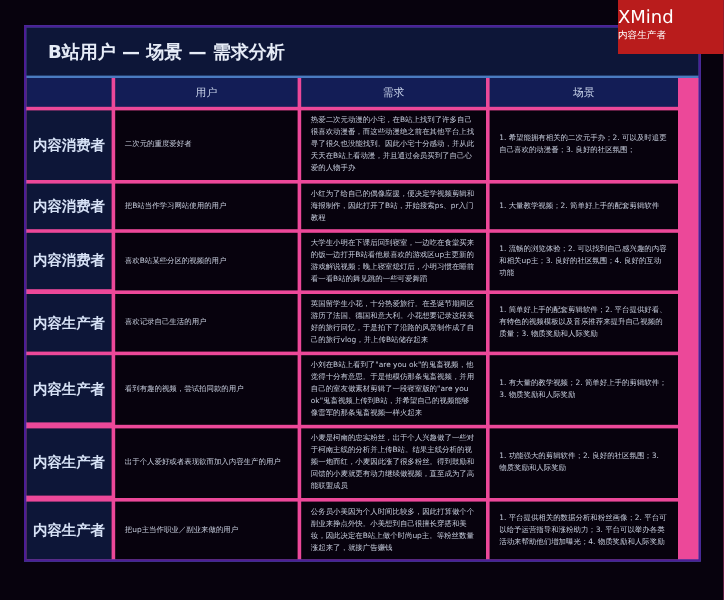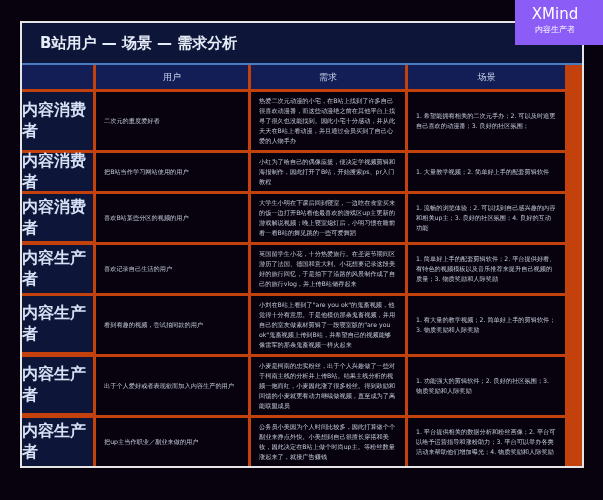--- a/index.html
+++ b/index.html
@@ -4,54 +4,54 @@
 <style>
   html, body { margin:0; padding:0; }
   body {
     width:603px; height:500px; overflow:hidden;
     background:#07020d;
     font-family:"DejaVu Sans", "Liberation Sans", sans-serif;
     position:relative;
   }
   .table-wrap {
     position:absolute; left:20px; top:21px; width:564px;
-    border:2px solid #e5e5e5;
+    border:2px solid #4c1d95;
     background:#4a7bc0;
     box-sizing:border-box;
   }
   .title-bar {
     height:40px; background:#0d1638;
     display:flex; align-items:center; padding-left:18px;
     color:#e6ecf7; font-size:15px; font-weight:bold;
     margin-bottom:2px;
   }
   .grid {
     display:grid;
     grid-template-columns:71px 152px 154px 157px;
     column-gap:3px; row-gap:3px;
-    background:#c2410c;
+    background:#ec4899;
   }
   .hdr {
     background:#131d56; height:24px;
     display:flex; align-items:center; justify-content:center;
     color:#c8d3ea; font-size:9px;
   }
   .role {
     background:#0d1638;
     display:flex; align-items:center; justify-content:center;
-    color:#d6e1f5; font-size:16px; font-weight:bold;
+    color:#d6e1f5; font-size:12px; font-weight:bold;
   }
   .cell {
     background:#07020d; color:#c6cddd; font-size:6.2px; line-height:10px;
     display:flex; align-items:center; padding:4px 8px; box-sizing:border-box;
   }
   .xmind {
     position:absolute; left:515px; top:0; width:88px; height:45px;
-    background:#8b5cf6;
-    color:#fff; text-align:center; box-sizing:border-box; padding:6px 8px 0 0;
+    background:#b91c1c;
+    color:#fff; text-align:left; box-sizing:border-box; padding:6px 8px 0 0;
   }
   .xmind .brand { font-size:15px; line-height:16px; }
   .xmind .mode { font-size:8px; line-height:12px; margin-top:2px; }
 </style>
 </head>
 <body>
 
 <div class="table-wrap">
   <div class="title-bar">B站用户 — 场景 — 需求分析</div>
   <div class="grid" id="grid">

